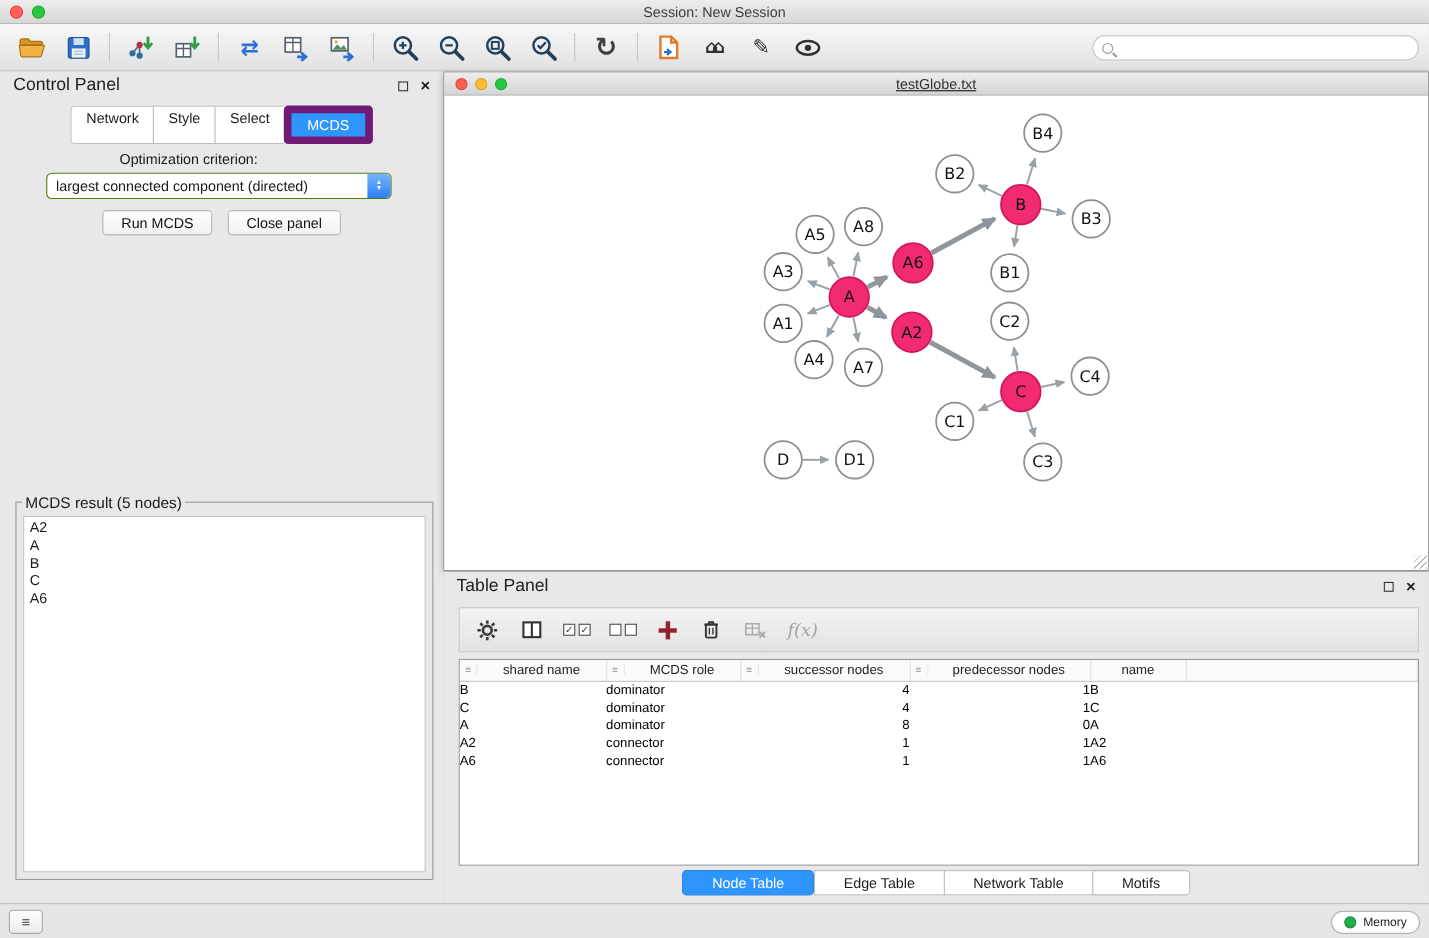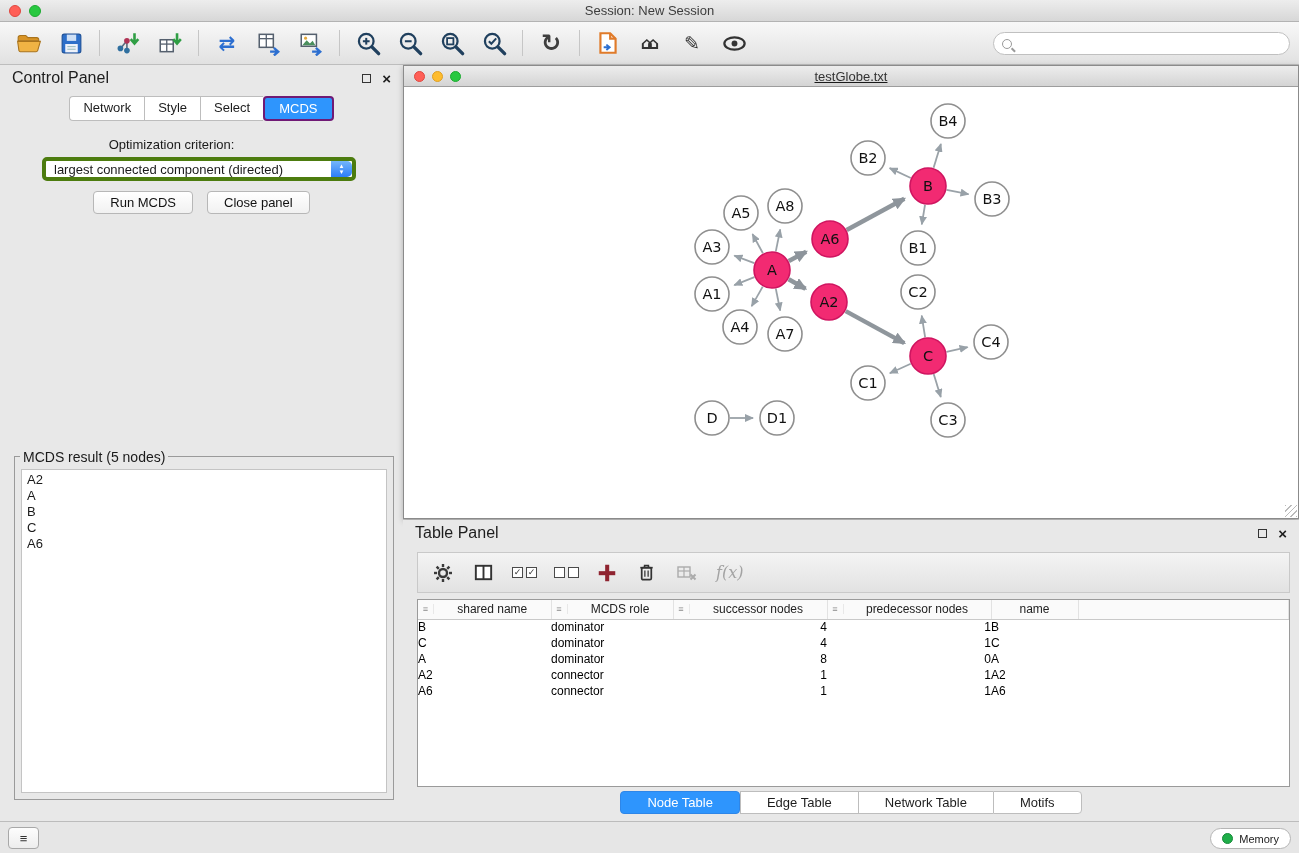--- a/index.html
+++ b/index.html
@@ -43,24 +43,24 @@
   .control-panel { position:absolute; top:65px; left:0; width:403px; height:756px; background:#e8e8e8; }
   .cp-header { height:26px; display:flex; align-items:center; padding:0 12px; }
   .panel-title { font-size:16px; color:#1d1d1d; }
   .panel-ctrls { margin-left:auto; display:flex; gap:11px; align-items:center; }
   .minbox { width:9px; height:9px; border:1.5px solid #333; display:inline-block; }
   .closex { font-size:15px; font-weight:bold; color:#1d1d1d; line-height:1; }
   .cp-tabs { display:flex; justify-content:center; position:absolute; top:31px; left:0; right:0; }
   .cp-tab { font-size:13px; padding:3px 13px; background:#fff; border:1px solid #bdbdbd;
     border-right:none; color:#1d1d1d; cursor:default; }
   .cp-tab:first-child { border-radius:4px 0 0 4px; }
-  .cp-tab.active { background:#2e95fd; color:#fff; border:2px solid #701a75; border-radius:4px; padding:3px 14px; }
+  .cp-tab.active { background:#2e95fd; color:#fff; border:7px solid #701a75; border-radius:4px; padding:3px 14px; }
   .opt-label { position:absolute; top:72px; left:0; right:60px; text-align:center; font-size:13px; }
   .dropdown { position:absolute; top:92px; left:42px; width:314px; height:24px; background:#fff;
-    border:4px solid #4d7c0f; border-radius:5px; display:flex; align-items:center; }
+    border:1px solid #4d7c0f; border-radius:5px; display:flex; align-items:center; }
   .dropdown .val { font-size:13px; padding-left:8px; white-space:nowrap; }
   .dd-btn { position:absolute; right:0; top:0; bottom:0; width:21px;
     background:linear-gradient(#74b6fb,#2c7ef8); border-radius:0 5px 5px 0;
     display:flex; flex-direction:column; align-items:center; justify-content:center;
     color:#fff; font-size:7px; line-height:6px; }
   .cp-buttons { position:absolute; top:126px; left:0; right:0; display:flex; justify-content:center; gap:14px; }
   .btn { font-size:13px; padding:3px 16px; background:linear-gradient(#ffffff,#f1f1f1);
     border:1px solid #b7b7b7; border-radius:4px; color:#111; }
   .result-field { position:absolute; left:14px; right:9px; top:391px; height:344px; border:1px solid #9a9a9a; }
   .result-legend { position:absolute; top:-8px; left:5px; background:#e8e8e8; padding:0 3px; font-size:14px; }

